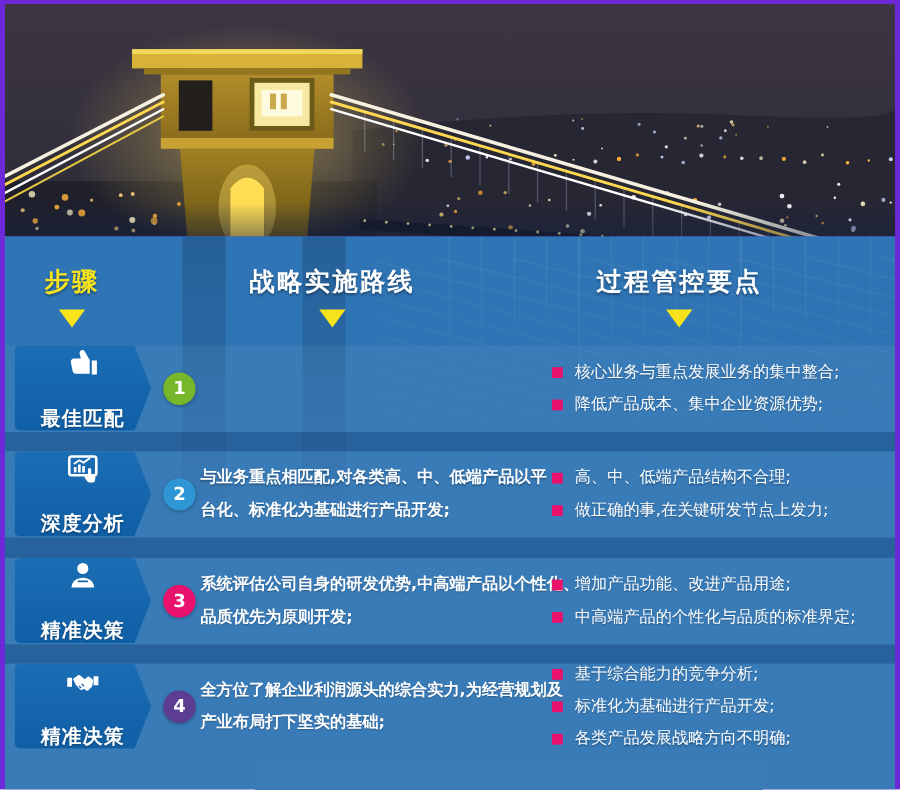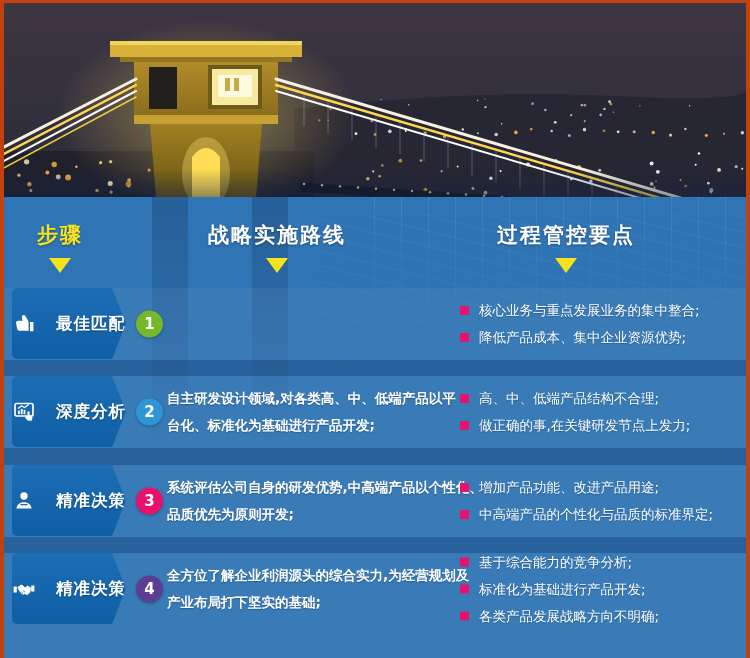--- a/index.html
+++ b/index.html
@@ -1,16 +1,16 @@
 <!DOCTYPE html>
 <html><head>
 <meta charset="utf-8">
 <style>
   html,body{margin:0;padding:0;background:#ffffff;}
-  .page{position:relative;width:750px;height:658px;background:#c2410c;overflow:hidden;
+  .page{position:relative;width:750px;height:658px;background:#6d28d9;overflow:hidden;
         font-family:"DejaVu Sans","Liberation Sans",sans-serif;}
   .canvas{position:absolute;left:4px;top:3px;width:742px;height:655px;overflow:hidden;}
 
   
   .photo{position:absolute;left:0;top:0;width:742px;height:194px;display:block;}
 
   
   .panel{position:absolute;left:0;top:194px;width:742px;height:461px;background:#2f74b4;overflow:hidden;}
   .band{position:absolute;left:0;width:100%;background:rgba(255,255,255,0.05);}
   .gap-strip{position:absolute;left:0;width:100%;background:rgba(10,30,62,0.20);}
@@ -31,21 +31,21 @@
   .down-arrow{width:0;height:0;margin:9px auto 0;
               border-left:11px solid transparent;border-right:11px solid transparent;
               border-top:15px solid #f7e31c;}
 
   
   .row{position:absolute;left:0;width:742px;height:71px;}
   .step-box{position:absolute;left:8px;top:0;width:114px;height:71px;
             background:linear-gradient(180deg,#1b6db4,#0f5fa6);
             border-radius:5px 0 0 5px;
             clip-path:polygon(0 0,calc(100% - 14px) 0,100% 50%,calc(100% - 14px) 100%,0 100%);
-            display:flex;flex-direction:row;align-items:center;justify-content:center;gap:20px;}
+            display:flex;flex-direction:column;align-items:center;justify-content:center;gap:20px;}
   .step-icon{width:32px;height:30px;}
   .step-icon svg{width:100%;height:100%;display:block;}
   .step-label{color:#ffffff;font-size:16.5px;font-weight:bold;letter-spacing:1px;white-space:nowrap;
               text-shadow:0 1px 2px rgba(0,0,0,0.3);}
   .num-badge{position:absolute;left:132px;top:50%;transform:translateY(-50%);
              width:27px;height:27px;border-radius:50%;color:#fff;font-size:15px;font-weight:bold;
              display:flex;align-items:center;justify-content:center;
              box-shadow:0 1px 3px rgba(0,0,0,0.3);}
   .route{position:absolute;left:163px;top:50%;transform:translateY(-50%);}
   .route-line{display:block;color:#ffffff;font-size:13.5px;font-weight:600;line-height:27px;
@@ -330,21 +330,21 @@
             <rect x="8.8" y="8.9" width="1.8" height="5.3"></rect>
             <rect x="11.6" y="9.9" width="1.8" height="4.3"></rect>
             <polyline points="6,8.6 9.6,6 12.6,7.6 16.8,4.6" fill="none" stroke="#ffffff" stroke-width="1.2"></polyline>
             <path d="M15.4 12.4c0-.65.5-1.15 1.1-1.15s1.1.5 1.1 1.15v2.9l1.95.5c.6.15 1 .75.9 1.4l-.4 2.55c-.1.6-.6 1.05-1.2 1.05h-2.6c-.4 0-.75-.2-1-.5l-1.8-2.3c-.4-.5-.3-1.25.2-1.6.45-.35 1.05-.3 1.45.1l.3.3z"></path>
           </svg>
         </span>
         <span class="step-label">深度分析</span>
       </div>
       <div class="num-badge" style="background: rgb(46, 150, 213);">2</div>
       <div class="route">
-        <span class="route-line">自主研发设计领域,对各类高、中、低端产品以平</span>
+        <span class="route-line">与业务重点相匹配,对各类高、中、低端产品以平</span>
         <span class="route-line">台化、标准化为基础进行产品开发;</span>
       </div>
       <ul class="controls">
         <li>高、中、低端产品结构不合理;</li>
         <li>做正确的事,在关键研发节点上发力;</li>
       </ul>
     </div>
 
     <div class="row" style="top:462px;">
       <div class="step-box">

